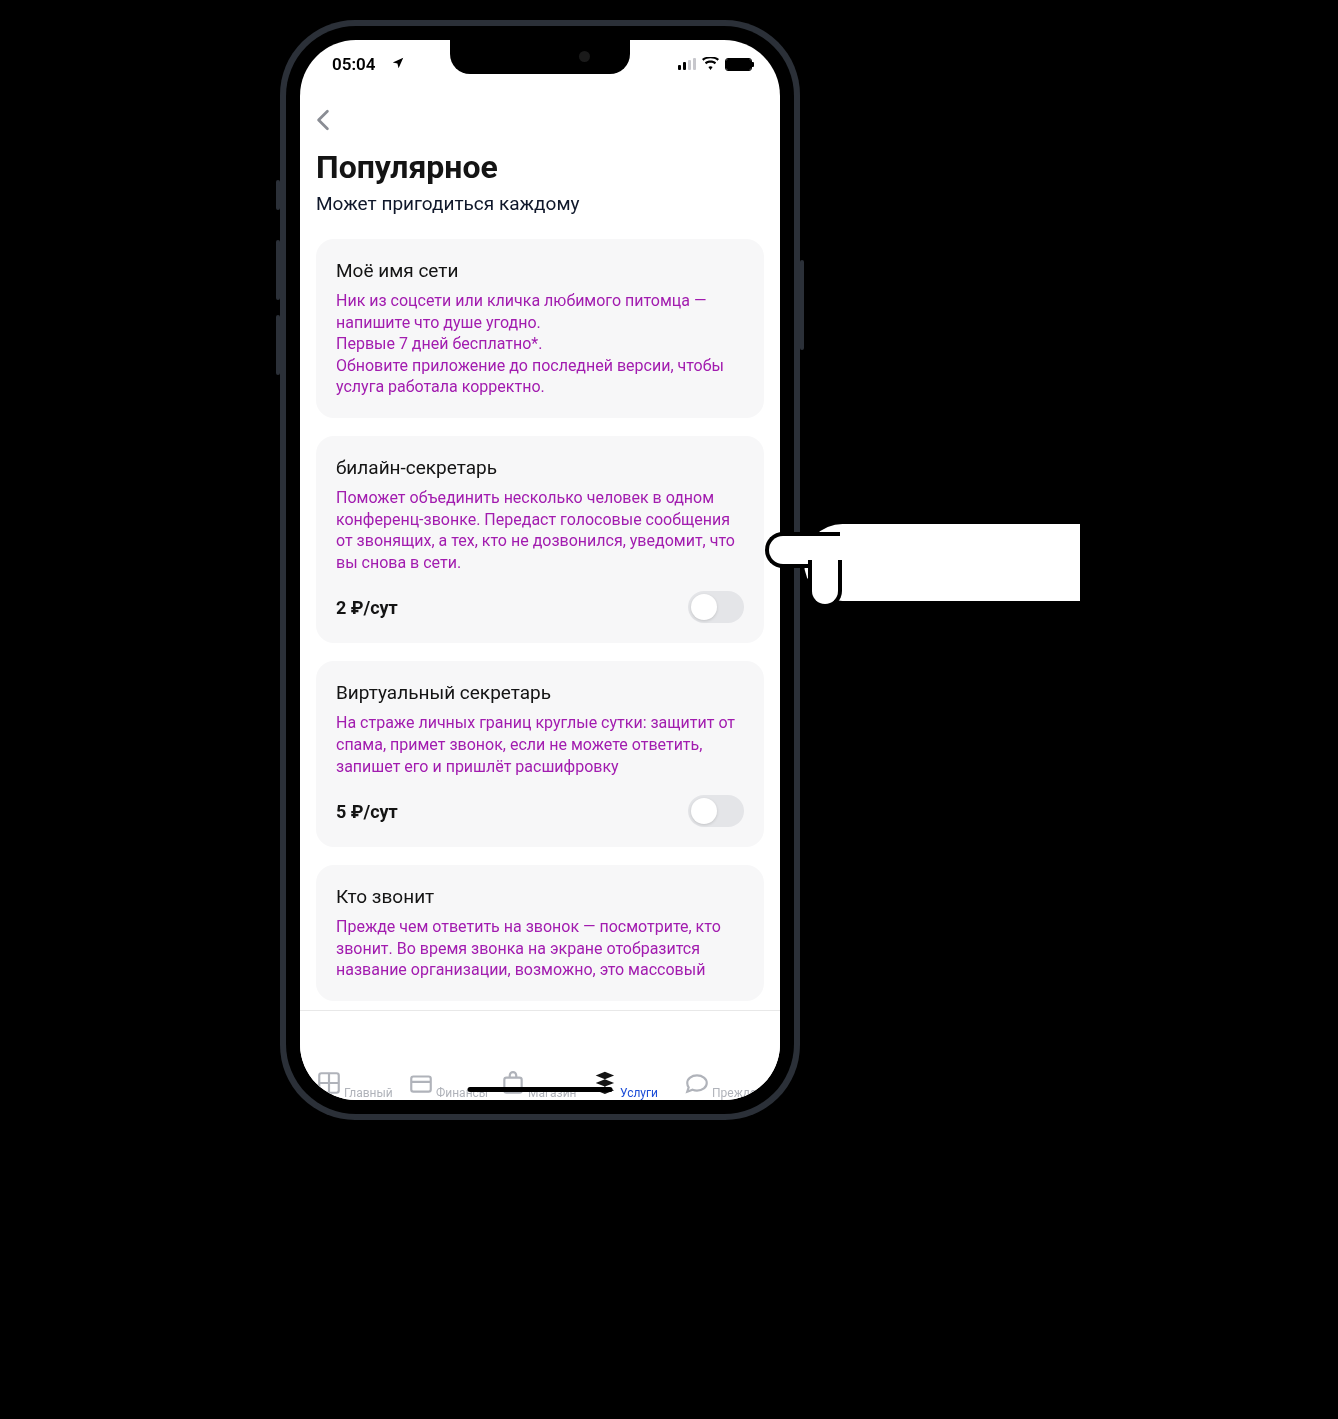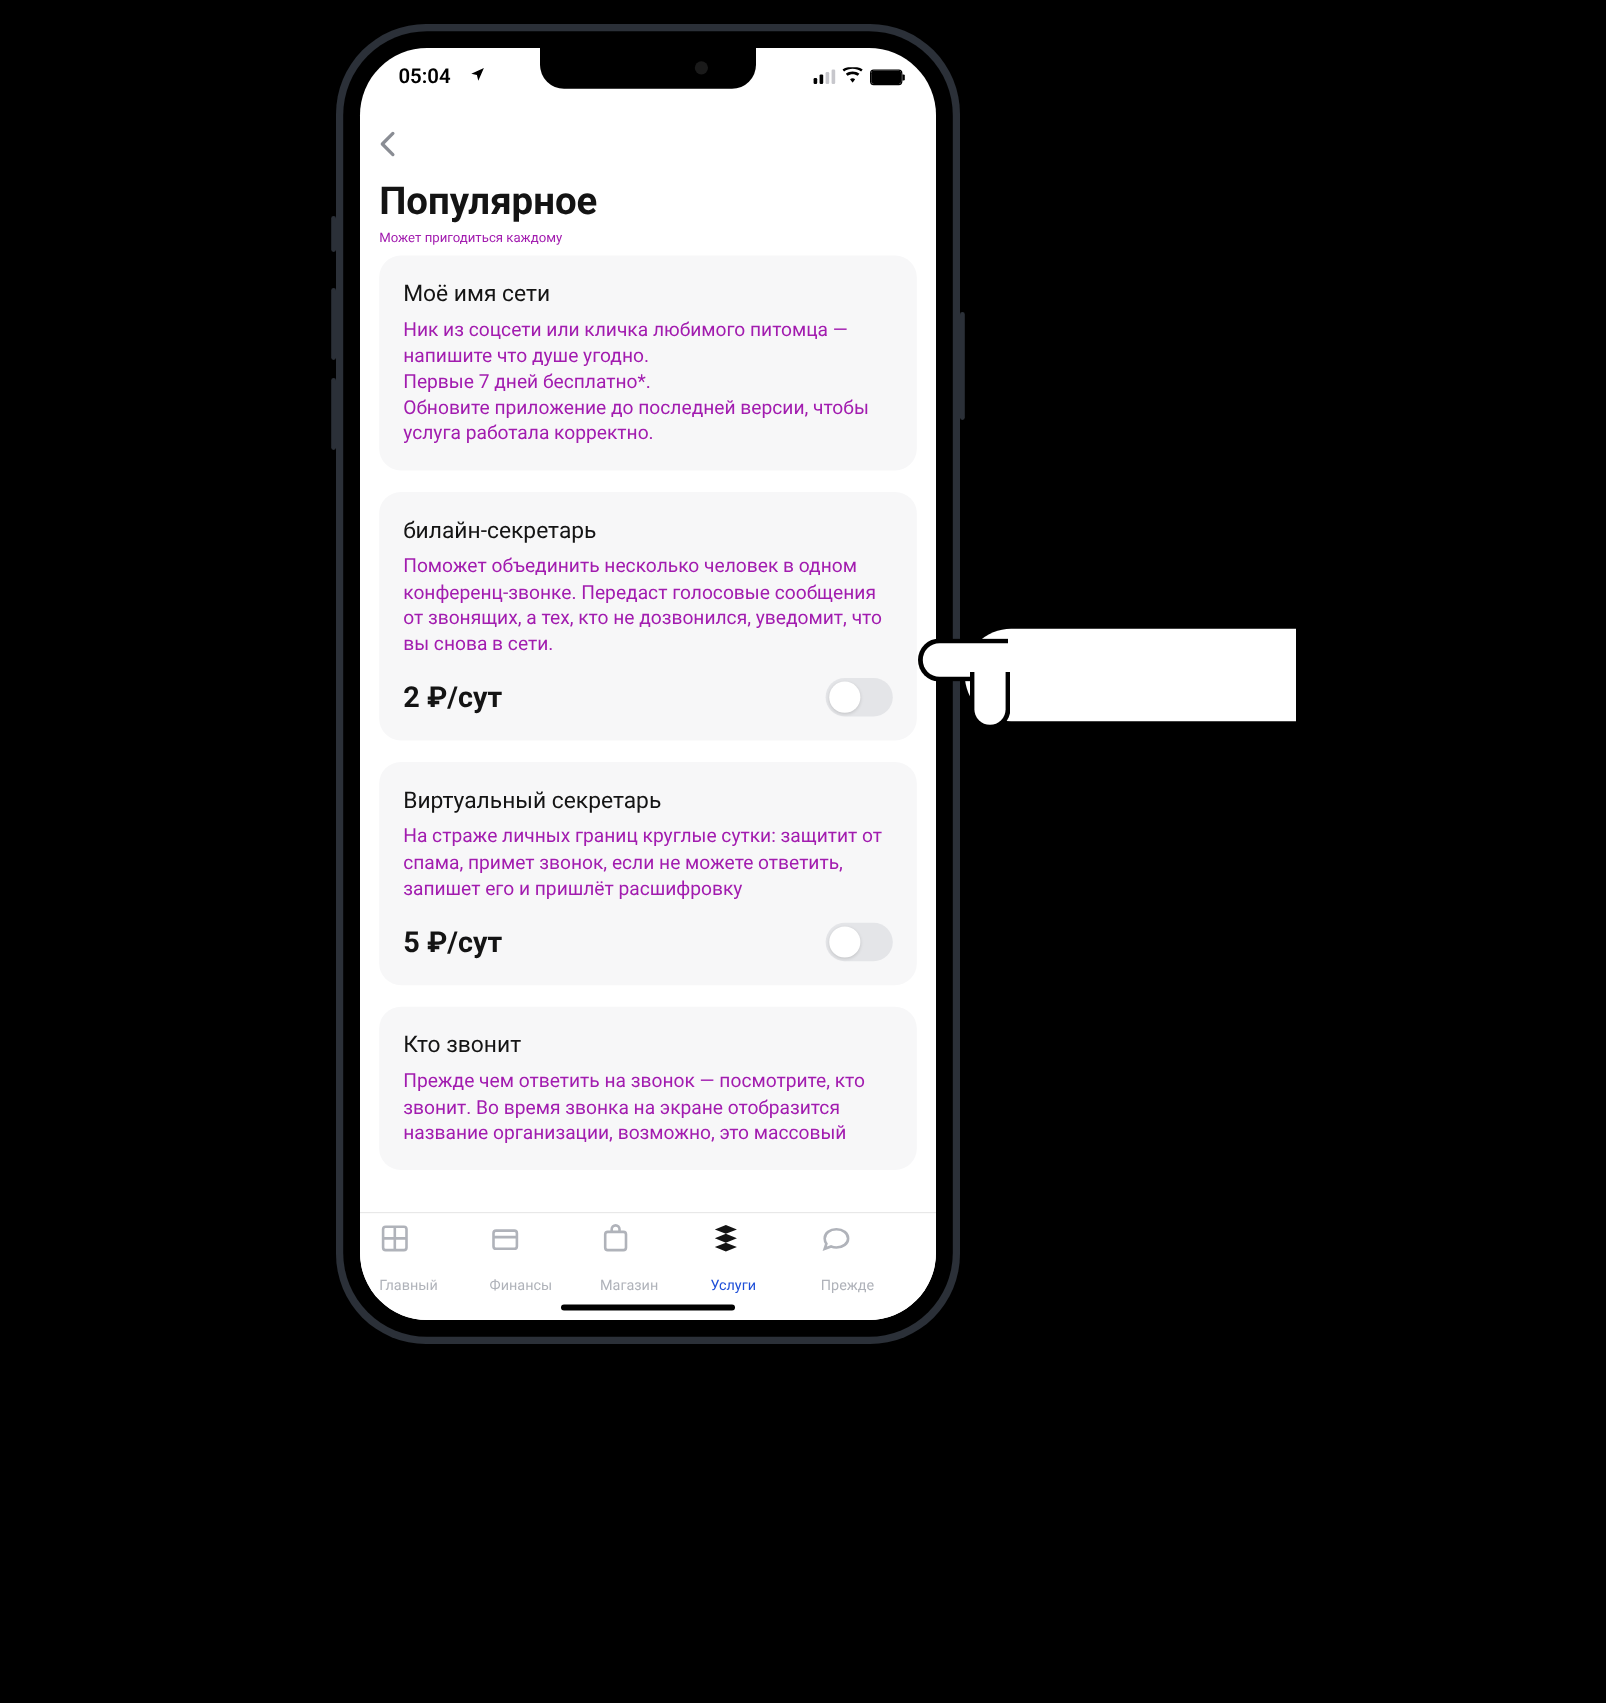--- a/index.html
+++ b/index.html
@@ -102,24 +102,24 @@
       color: #8a8d94;
       cursor: pointer;
     }
     .page-title {
       font-size: 32px;
       font-weight: 700;
       color: #141414;
       margin-top: 8px;
     }
     .page-subtitle {
-      font-size: 11px;
-      color: #a21caf;
+      font-size: 19px;
+      color: #0f172a;
       margin-top: 6px;
-      margin-bottom: 8px;
+      margin-bottom: 24px;
     }
     .card {
       background: #f7f7f8;
       border-radius: 18px;
       padding: 20px;
       margin-bottom: 18px;
     }
     .card-title {
       font-size: 19px;
       font-weight: 400;
@@ -132,21 +132,21 @@
       line-height: 1.35;
       white-space: pre-line;
     }
     .card-footer {
       display: flex;
       justify-content: space-between;
       align-items: center;
       margin-top: 18px;
     }
     .card-price {
-      font-size: 24px;
+      font-size: 18px;
       font-weight: 700;
       color: #141414;
     }
     .toggle {
       width: 56px;
       height: 32px;
       background: #e4e5e8;
       border-radius: 16px;
       position: relative;
       cursor: pointer;
@@ -165,23 +165,23 @@
     .tab-bar {
       height: 90px;
       border-top: 1px solid #e8e8e8;
       display: flex;
       justify-content: space-around;
       padding: 8px 10px 0 10px;
       background: #fff;
     }
     .tab {
       display: flex;
-      flex-direction: column;
-      align-items: flex-start;
-      gap: 15px;
+      flex-direction: row;
+      align-items: flex-end;
+      gap: 2px;
       cursor: pointer;
       width: 80px;
     }
     .tab-icon {
       width: 26px;
       height: 26px;
       color: #b0b3ba;
     }
     .tab.active .tab-icon { color: #141414; }
     .tab-label {

